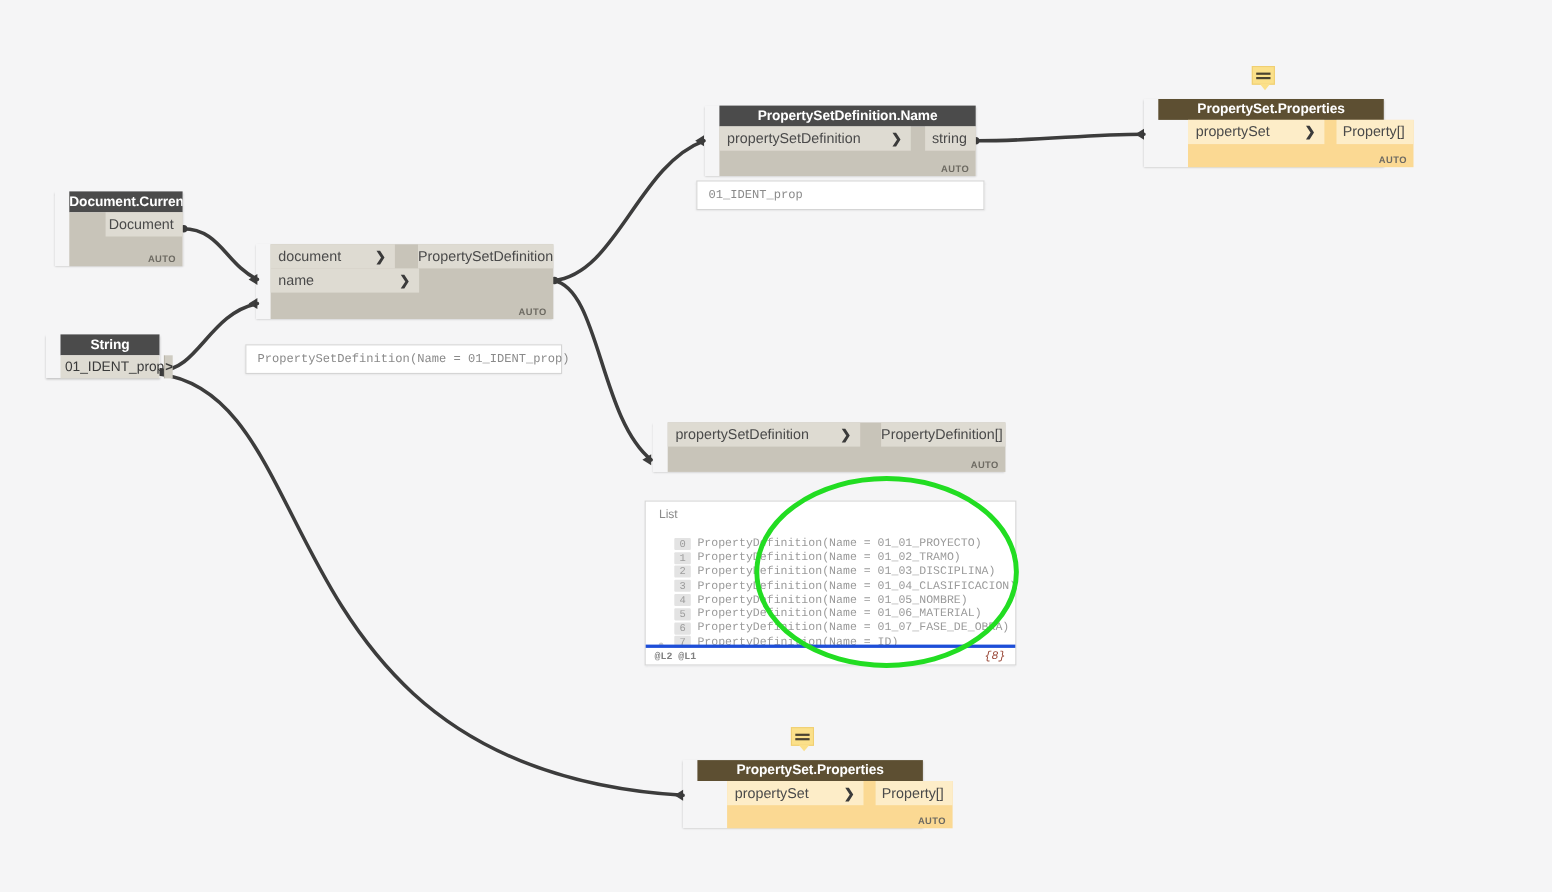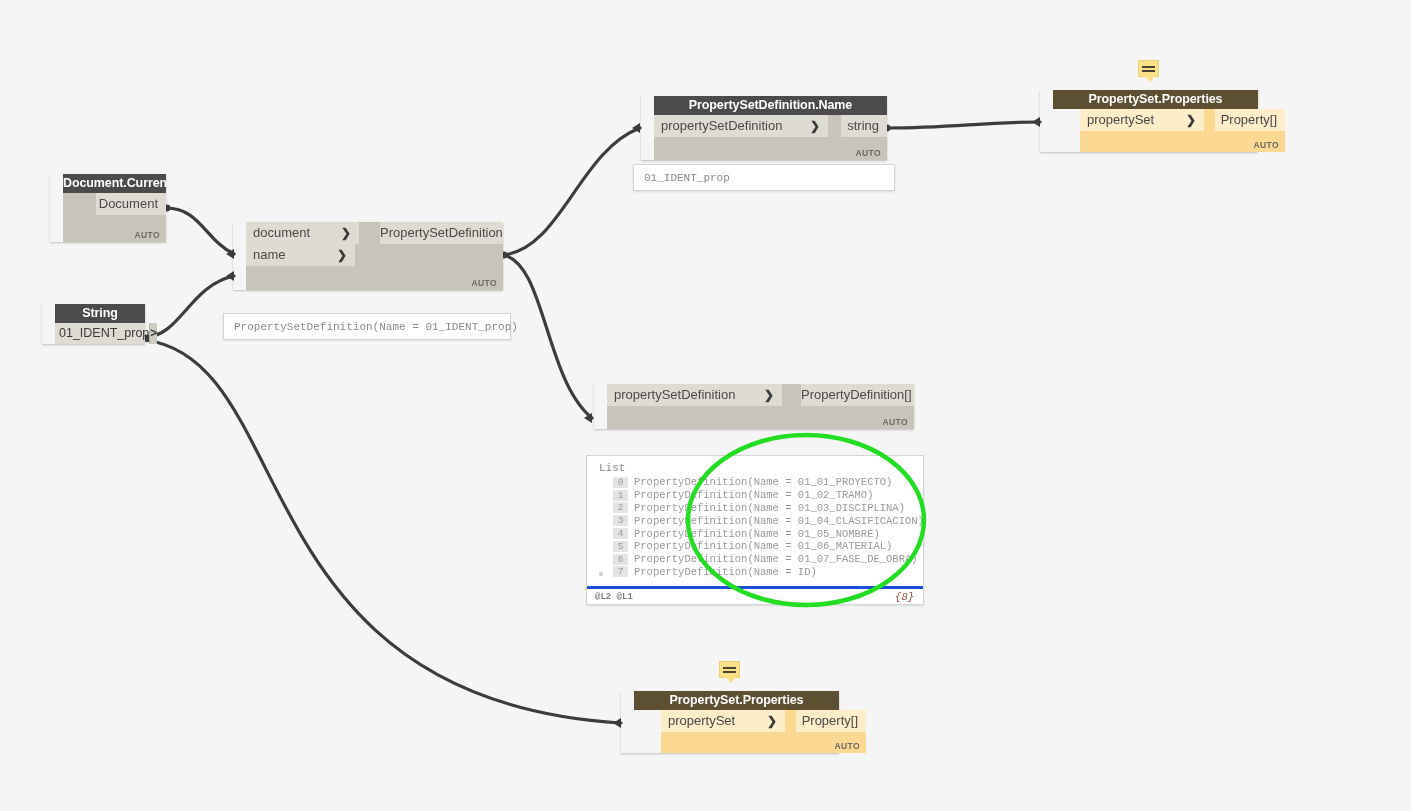--- a/index.html
+++ b/index.html
@@ -145,24 +145,24 @@
     box-shadow: 0 1px 2px rgba(0,0,0,0.10);
   }
   .preview-simple {
     line-height: 26px;
     padding-left: 10px;
     white-space: nowrap;
   }
 
   .list-preview { padding: 6px 8px 0 8px; }
   .list-title {
-    font-family: Liberation Mono, monospace;
+    font-family: Liberation Sans, sans-serif;
     font-size: 11px;
     color: #8a8a8a;
-    margin-bottom: 2px;
+    margin-bottom: 14px;
     padding-left: 4px;
   }
   .list-rows { position: relative; }
   .list-row {
     display: flex;
     align-items: center;
     height: 12.8px;
     font-family: "Liberation Mono", monospace;
     font-size: 10.5px;
     color: #9a9a9a;
@@ -307,21 +307,21 @@
   <div class="node gray" style="left:233px; top:222px; width:270px;">
     <div class="node-body" style="height:68px;">
       <div class="port-row">
         <div class="port-in" style="width:113px;">
           <span>document</span>
           <span class="chev">❯</span>
         </div>
         <div class="port-out" style="width:123px;">PropertySetDefinition</div>
       </div>
       <div class="port-row">
-        <div class="port-in" style="width:109px;">
+        <div class="port-in" style="width:135px;">
           <span>name</span>
           <span class="chev">❯</span>
         </div>
       </div>
       <div class="auto-tag">AUTO</div>
     </div>
   </div>
   <div class="preview preview-simple" style="left:223px; top:313px; width:288px; height:27px;">PropertySetDefinition(Name = 01_IDENT_prop)</div>
 
   <div class="node gray" style="left:641px; top:96px; width:246px;">

